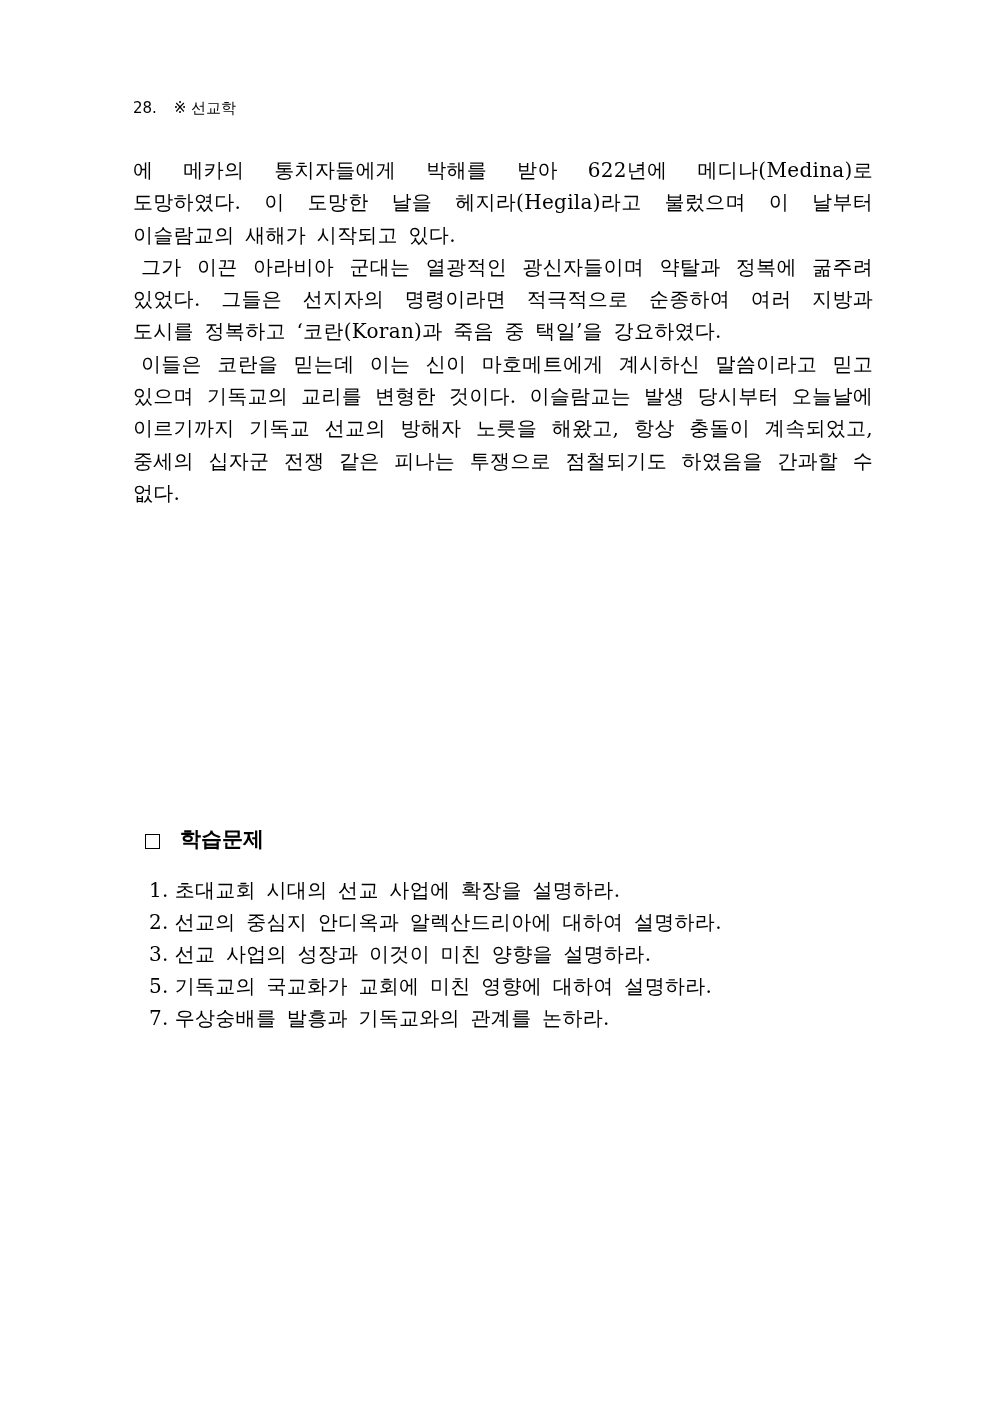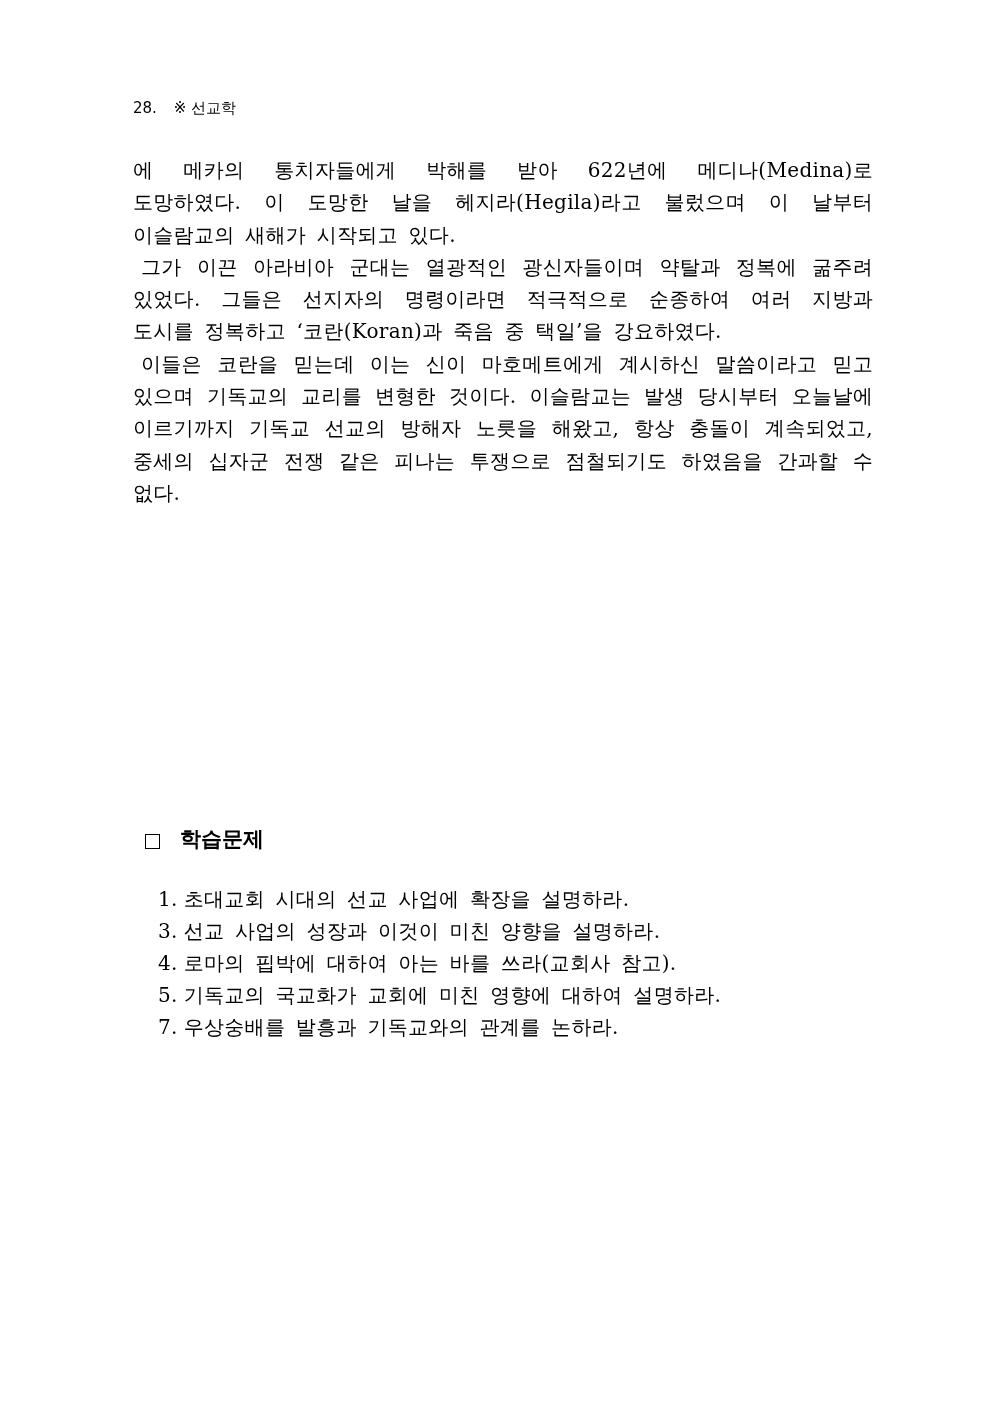--- a/index.html
+++ b/index.html
@@ -60,21 +60,21 @@
       width: 15px;
       height: 15px;
       border: 1.6px solid #000;
       margin-right: 20px;
       box-sizing: border-box;
     }
     .questions {
       position: absolute;
       left: 145px;
       top: 870px;
-      margin: 13px;
+      margin: 4px;
       padding: 0;
       list-style: none;
       font-size: 20px;
       line-height: 32px;
       word-spacing: 4px;
       letter-spacing: 0.3px;
     }
     .questions li { white-space: nowrap; }
     .questions .qnum { margin-right: 6px; }
   </style>
@@ -92,17 +92,17 @@
   <p class="indent">이들은 코란을 믿는데 이는 신이 마호메트에게 계시하신 말씀이라고 믿고 있으며 기독교의 교리를 변형한 것이다. 이슬람교는 발생 당시부터 오늘날에 이르기까지 기독교 선교의 방해자 노릇을 해왔고, 항상 충돌이 계속되었고, 중세의 십자군 전쟁 같은 피나는 투쟁으로 점철되기도 하였음을 간과할 수 없다.</p>
 </div>
 
 <div class="section">
   <span class="box"></span>
   <span>학습문제</span>
 </div>
 
 <ol class="questions">
   <li><span class="qnum">1.</span><span>초대교회 시대의 선교 사업에 확장을 설명하라.</span></li>
+  <li><span class="qnum">2.</span><span>선교의 중심지 안디옥과 알렉산드리아에 대하여 설명하라.</span></li>
   <li><span class="qnum">3.</span><span>선교 사업의 성장과 이것이 미친 양향을 설명하라.</span></li>
-  <li><span class="qnum">4.</span><span>로마의 핍박에 대하여 아는 바를 쓰라(교회사 참고).</span></li>
   <li><span class="qnum">5.</span><span>기독교의 국교화가 교회에 미친 영향에 대하여 설명하라.</span></li>
   <li><span class="qnum">7.</span><span>우상숭배를 발흥과 기독교와의 관계를 논하라.</span></li>
 </ol>
 
 </body></html>

